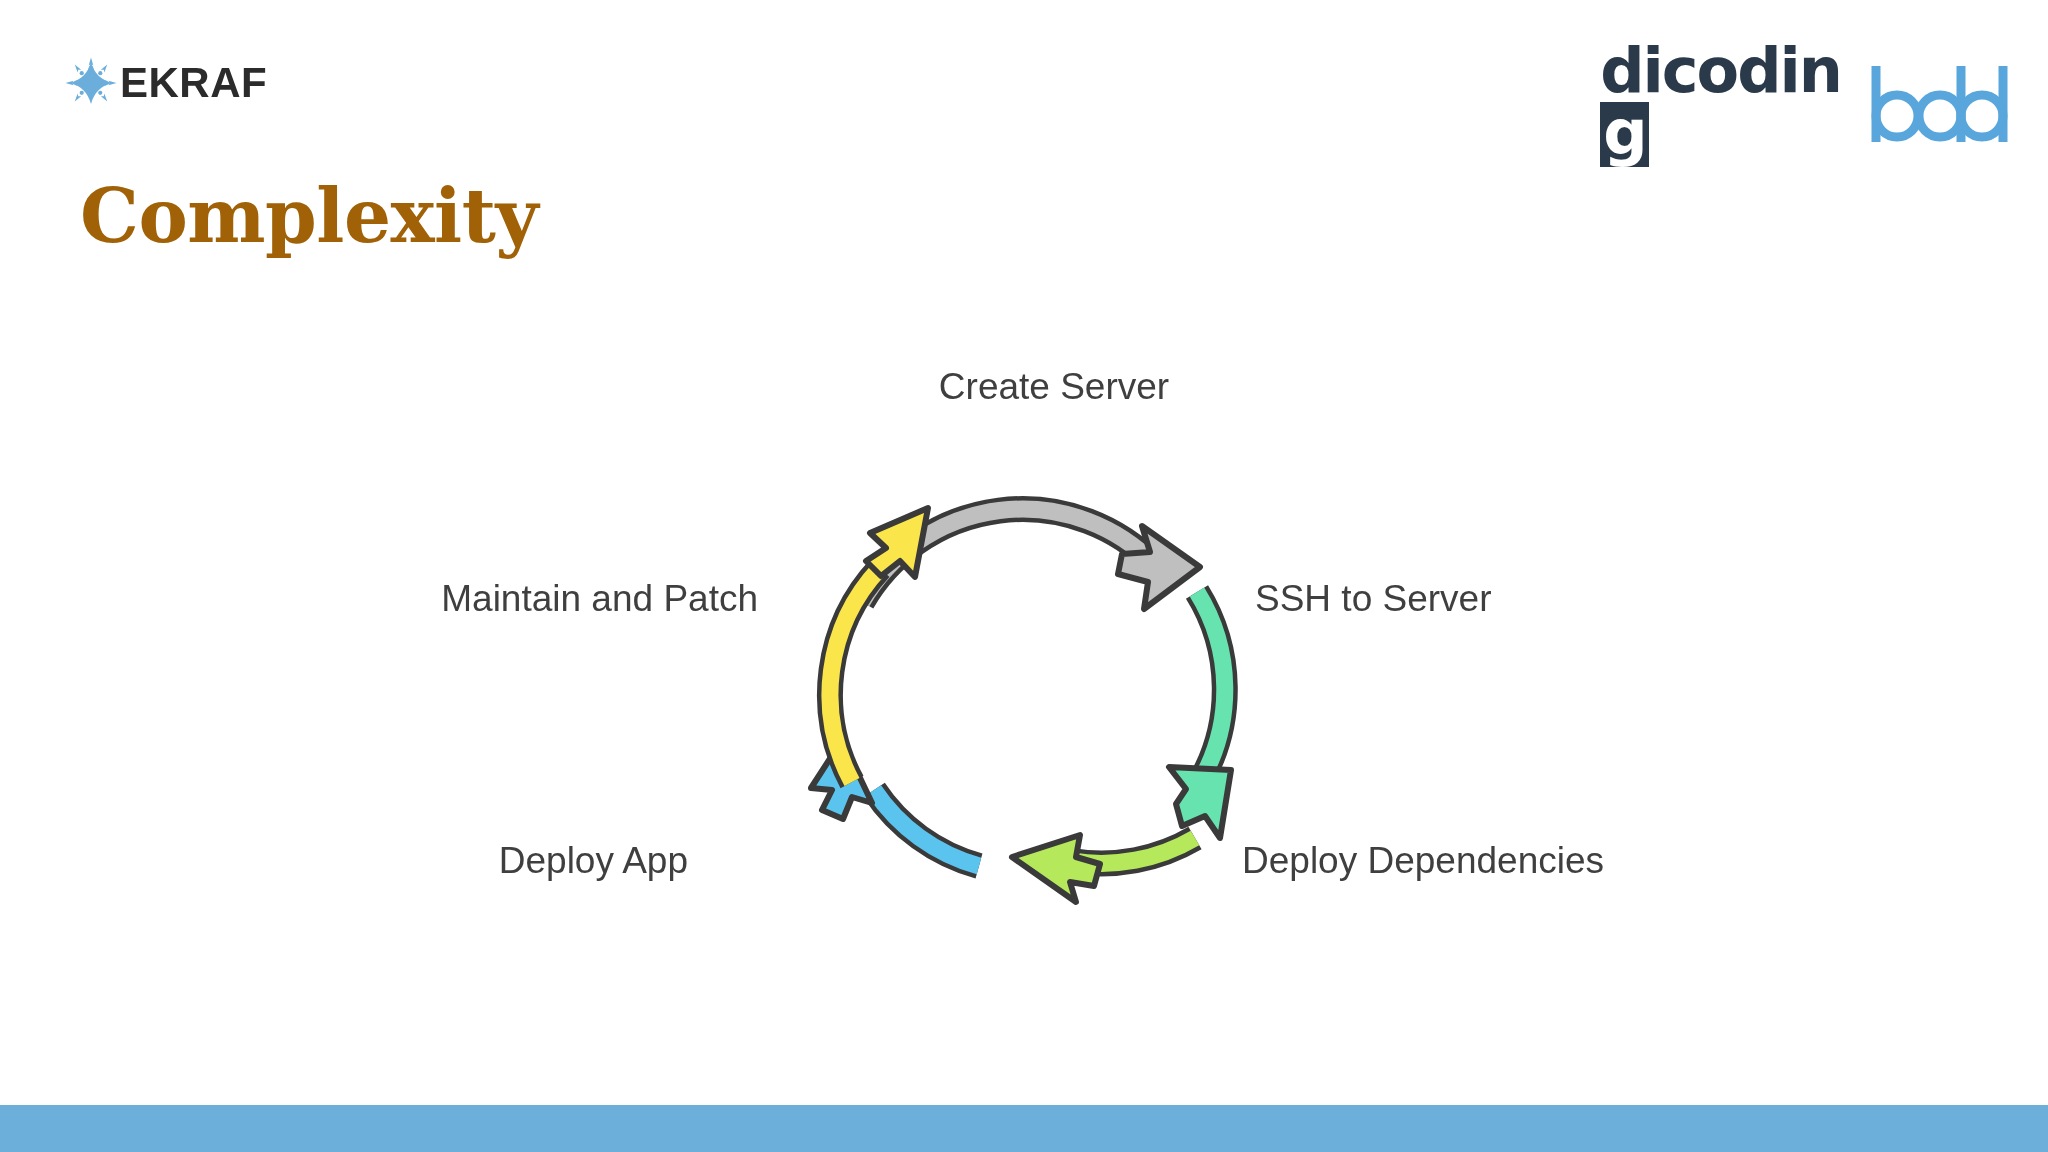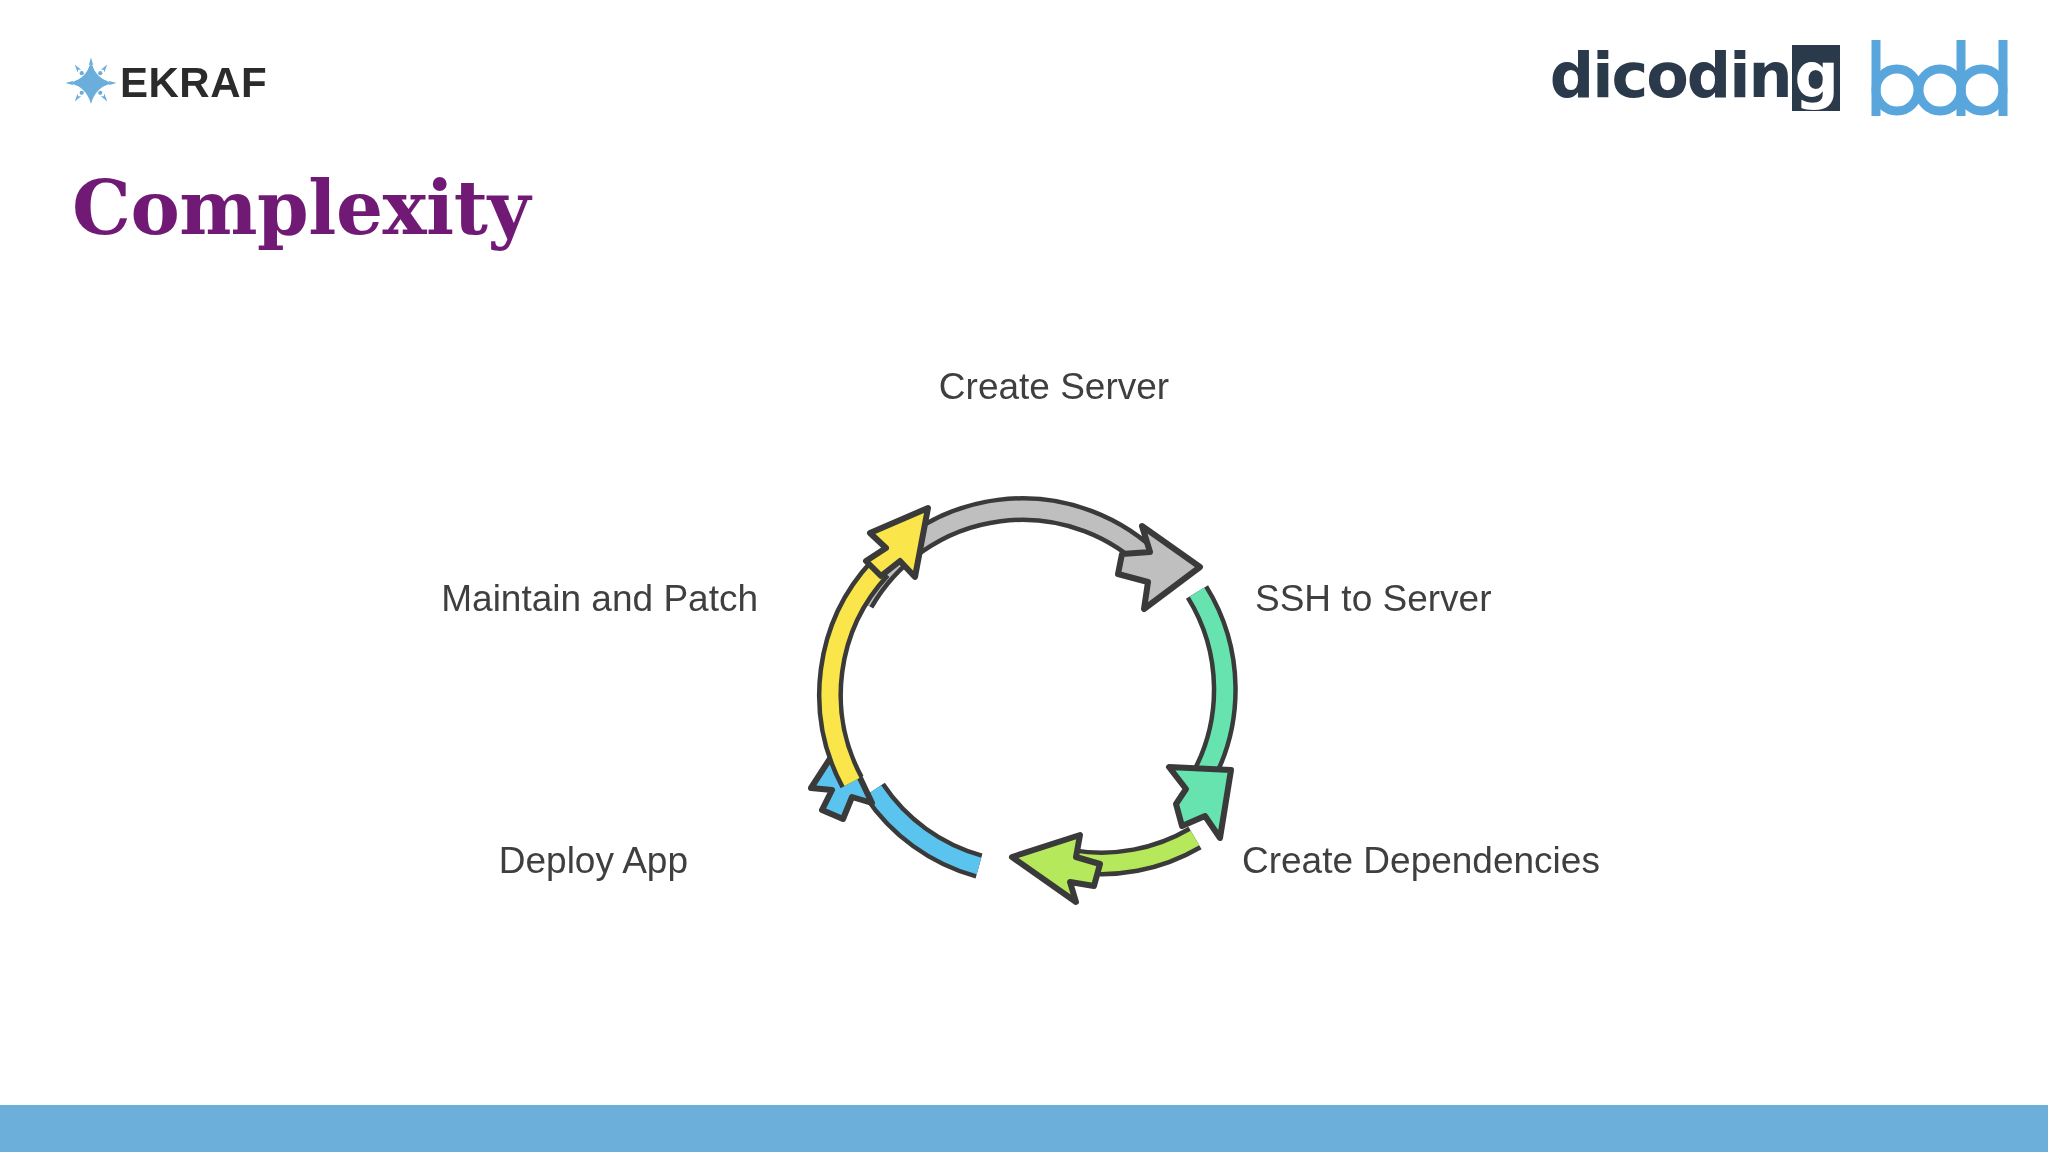--- a/index.html
+++ b/index.html
@@ -47,44 +47,45 @@
   #dicoding-logo {
     position: relative;
     display: flex;
     align-items: baseline;
     font-family: "DejaVu Sans", sans-serif;
     font-weight: 700;
     font-size: 62px;
     color: #2B3A4A;
     letter-spacing: -2px;
     line-height: 1;
+    flex-direction: column;
   }
   #dicoding-word { display: inline-block; }
   #dicoding-g {
     display: inline-block;
     background: #2B3A4A;
     color: #ffffff;
     padding: 2px 3px 6px 3px;
     margin-left: 1px;
     line-height: 0.92;
   }
   #bdd-logo { display: block; }
 
   
   #page-title {
     position: absolute;
     left: 64px;
     top: 160px;
     font-family: "DejaVu Serif", serif;
     font-weight: 700;
     font-size: 74px;
-    color: #701a75;
+    color: #a16207;
     letter-spacing: -0.5px;
     line-height: 1.1;
-    margin: 8px;
+    margin: 16px;
   }
 
   
   #cycle-diagram {
     position: absolute;
     left: 400px;
     top: 330px;
     width: 1260px;
     height: 620px;
   }
@@ -217,20 +218,20 @@
       <path d="M 452 452
                A 185 185 0 0 1 480 238" fill="none" stroke="#FAE54B" stroke-width="17" stroke-linecap="butt"></path>
       <polygon points="528,178 515,247 500,231 481,246 466,231 486,218 470,203" fill="#FAE54B" stroke="#3A3A3A" stroke-width="6" stroke-linejoin="round"></polygon>
     </g>
   </svg>
 
   <span class="cycle-label center" id="label-create-server">Create Server</span>
 
   <span class="cycle-label" id="label-ssh-to-server">SSH to Server</span>
 
-  <span class="cycle-label" id="label-install-dependencies">Create Dependencies</span>
+  <span class="cycle-label" id="label-install-dependencies">Deploy Dependencies</span>
 
   <span class="cycle-label right-aligned" id="label-deploy-app">Deploy App</span>
 
   <span class="cycle-label right-aligned" id="label-maintain-and-patch">Maintain and Patch</span>
 </div>
 
 <div id="bottom-bar"></div>
 
 </body></html>

